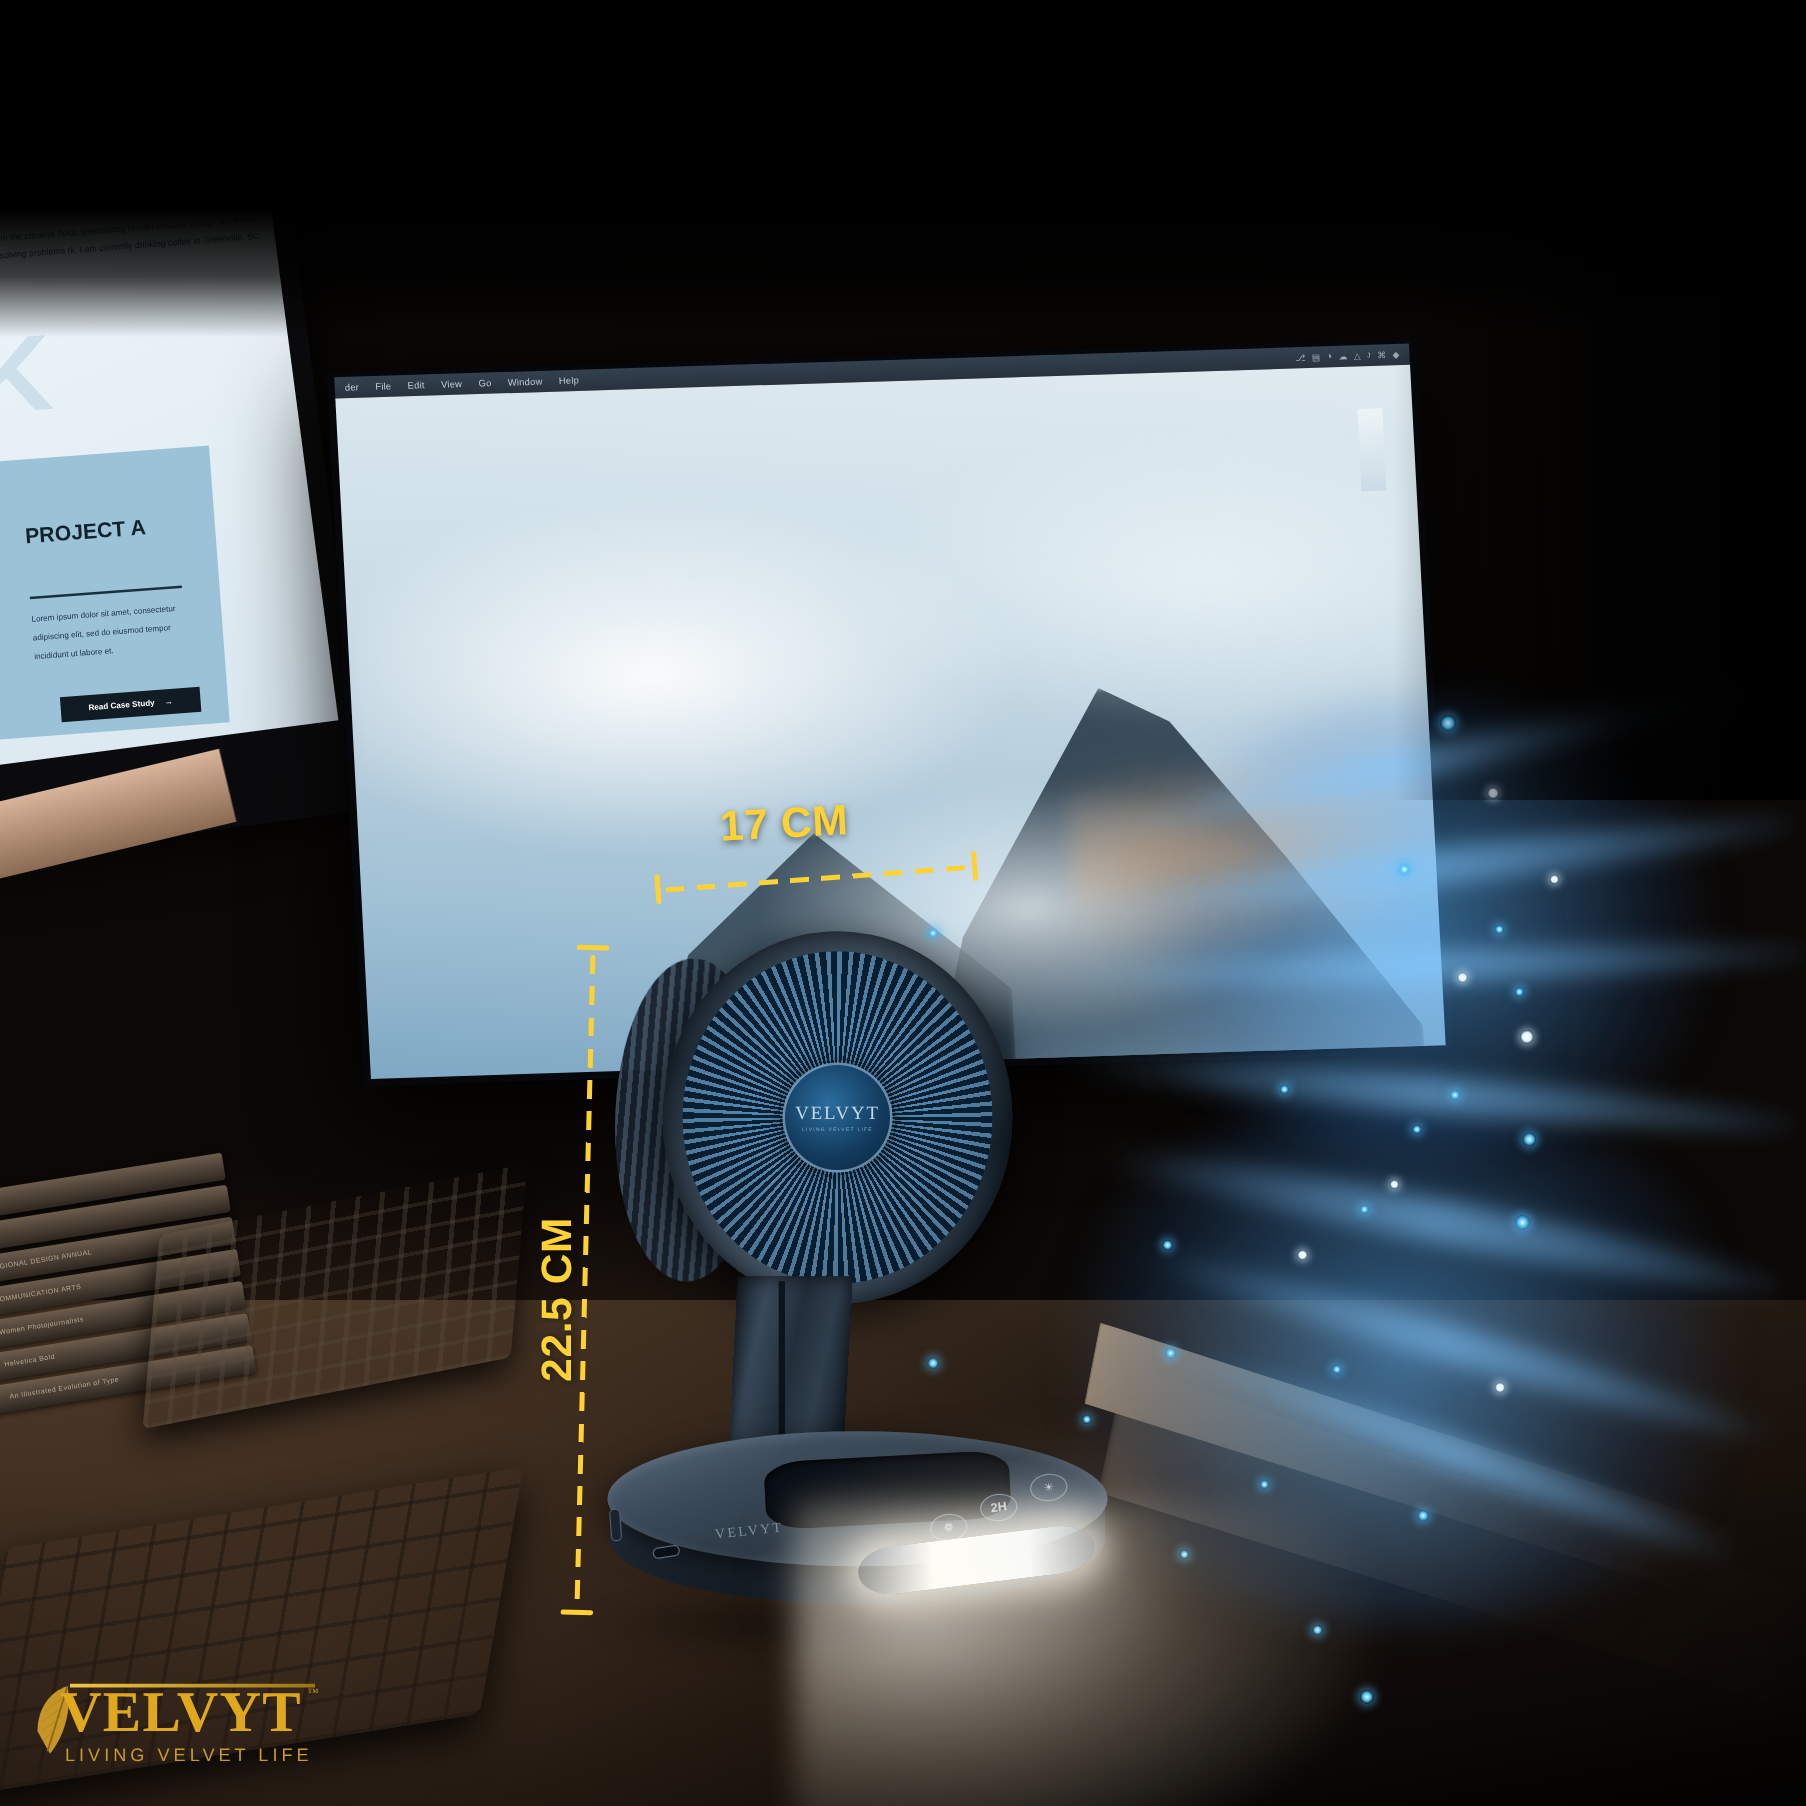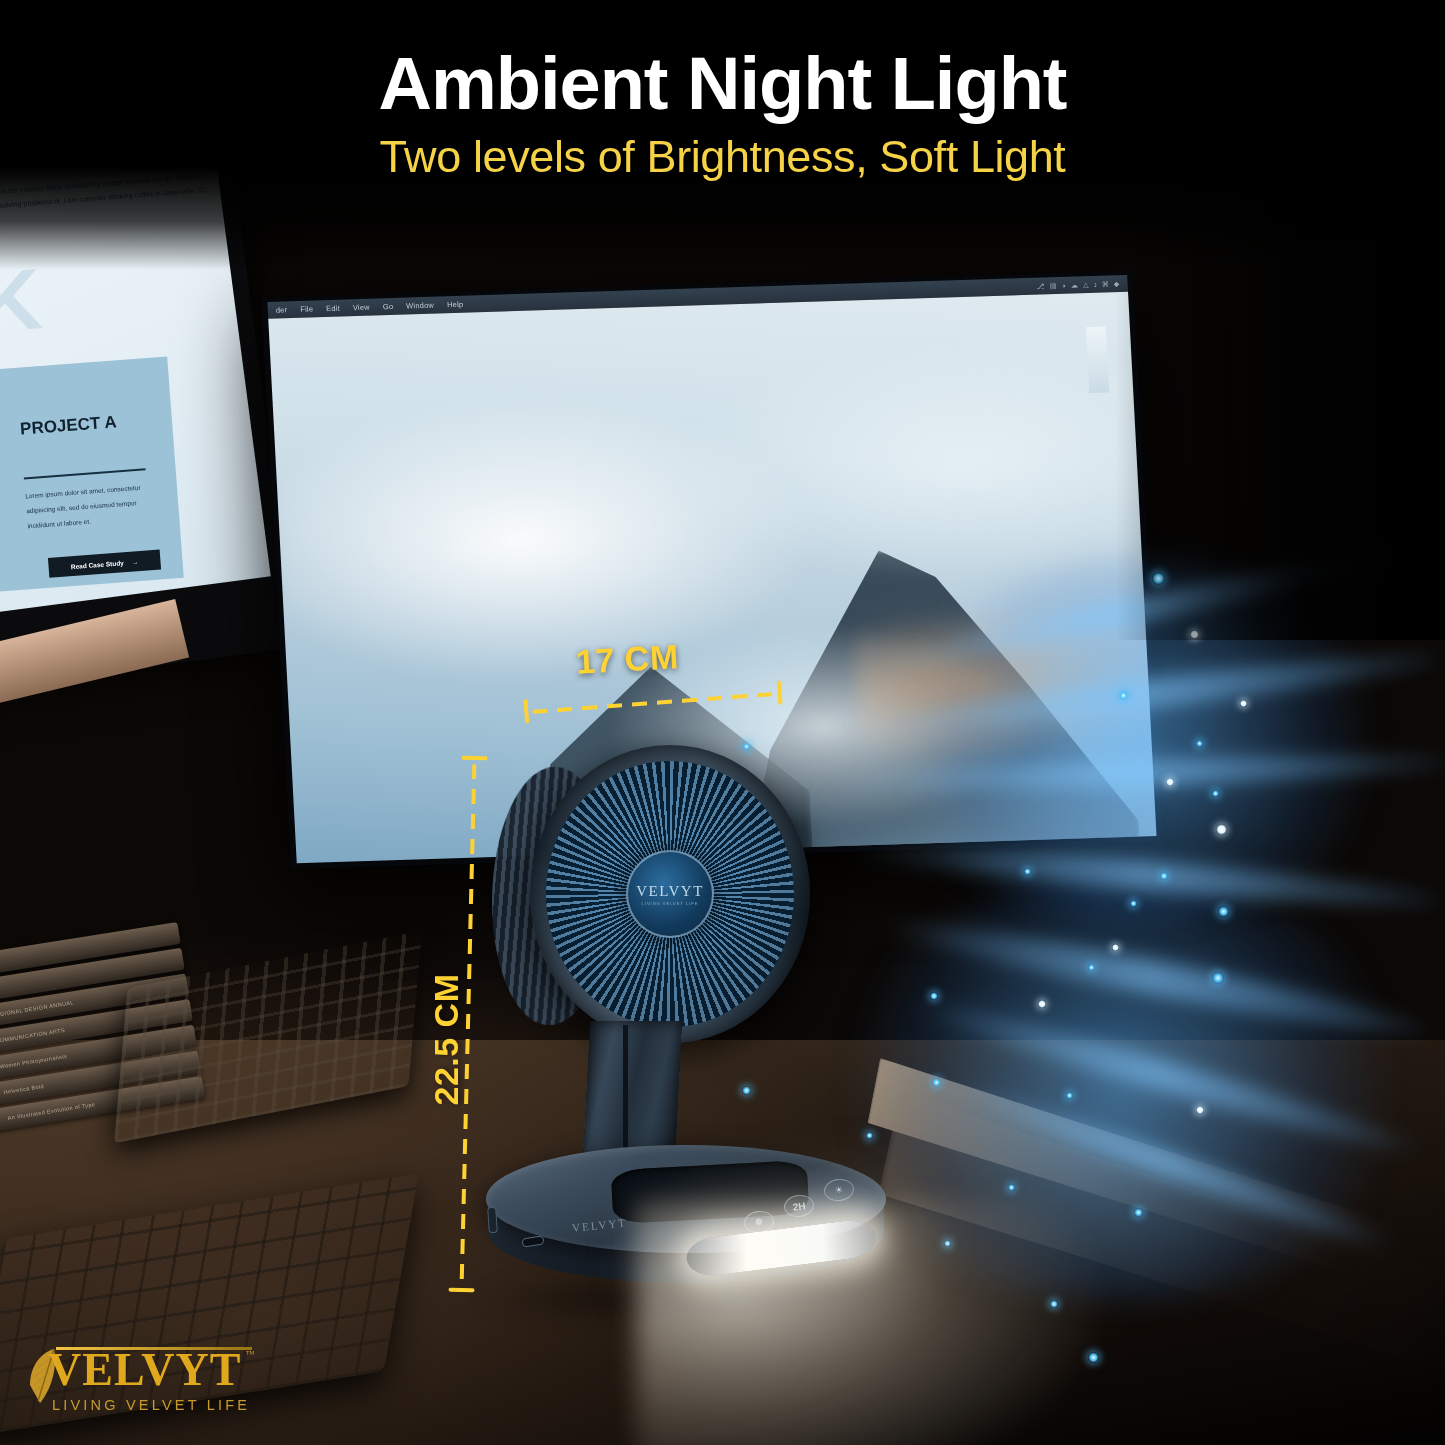--- a/index.html
+++ b/index.html
@@ -581,24 +581,20 @@
   <div class="dim-v">
     <div class="cap-h capT"></div>
     <div class="line"></div>
     <div class="cap-h capB"></div>
   </div>
   <div class="dim-v-label">22.5 CM</div>
 
   <div class="top-fade"></div>
   <div class="right-dark"></div>
 
-  <div class="headline-wrap">
-    <div class="headline">Ambient Night Light</div>
-    <div class="subhead">Two levels of Brightness, Soft Light</div>
-  </div>
 
   <div class="brand">
     <svg class="feather" viewBox="0 0 36 64">
       <path d="M30 2 C16 6, 6 20, 6 38 L16 56 C26 44, 34 22, 30 2 Z" fill="#D3A02A" opacity="0.92"></path>
       <path d="M30 2 L14 54" stroke="#8a6410" stroke-width="1.4" fill="none"></path>
       <g stroke="#A97F18" stroke-width="0.7" opacity="0.7">
         <path d="M28 10 L12 22"></path>
           <path d="M27 18 L10 30"></path>
         <path d="M25 26 L10 38"></path>
           <path d="M23 34 L11 45"></path>

